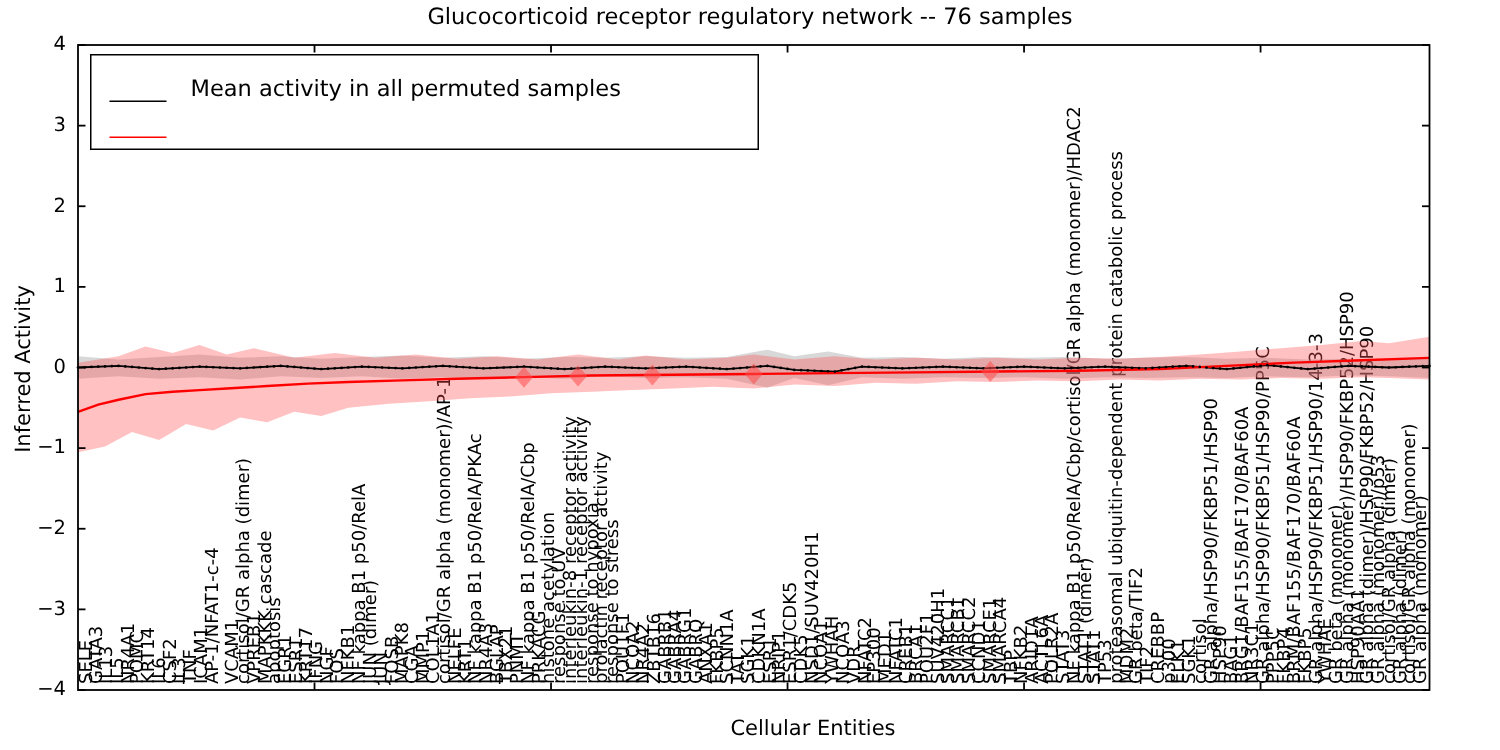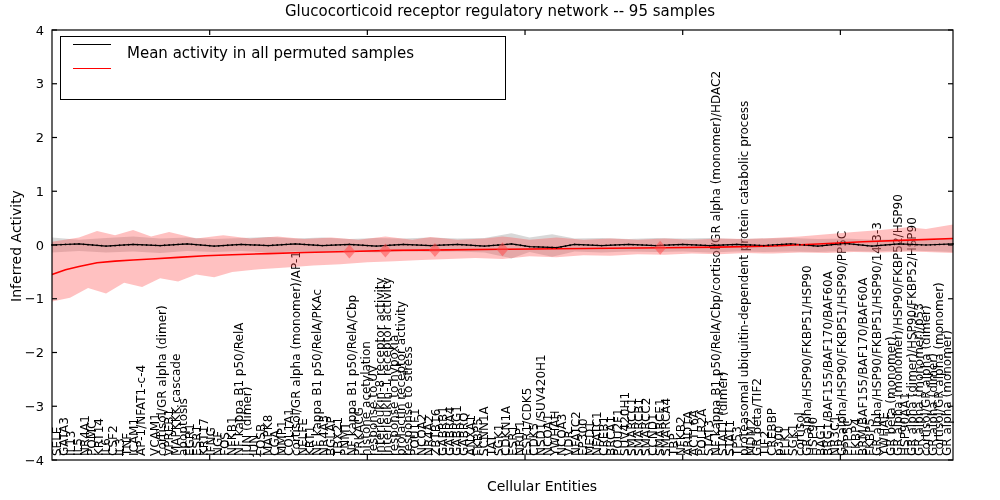--- a/index.html
+++ b/index.html
@@ -7,21 +7,21 @@
           font-family:"DejaVu Sans","Liberation Sans",sans-serif;overflow:hidden;}
   .figure svg{position:absolute;left:0;top:0;}
   .chart-title{position:absolute;left:0;top:2px;width:1000px;text-align:center;
                font-size:15px;color:#000;}
   .x-label{position:absolute;left:0;top:478px;width:1000px;text-align:center;
            font-size:14px;color:#000;margin-left:42px;}
   .y-label{position:absolute;left:-64px;top:238px;width:160px;text-align:center;
            font-size:14px;color:#000;transform:rotate(-90deg);}
   .legend{position:absolute;left:60px;top:36px;width:446px;box-sizing:border-box;
           border:1.6px solid #000;background:#fff;padding:7px 10px 7px 12px;z-index:5;}
-  .legend-row{display:flex;align-items:flex-start;height:24px;}
+  .legend-row{display:flex;align-items:flex-end;height:24px;}
   .legend-swatch{display:inline-block;width:38px;height:0;border-top:1.6px solid #000;
                  margin-right:16px;flex:0 0 auto;}
   .legend-text{font-size:15px;color:#000;white-space:nowrap;}
 </style>
 </head>
 <body>
 
 <div class="figure">
   <svg id="chart" width="1000" height="500" viewBox="0 0 1000 500">
       <rect x="0" y="0" width="1000" height="500" fill="#ffffff"></rect>
@@ -404,21 +404,21 @@
         <line x1="367.34999999999997" y1="30" x2="367.34999999999997" y2="35" stroke="#000" stroke-width="1.2"></line>
         <line x1="367.34999999999997" y1="455" x2="367.34999999999997" y2="460" stroke="#000" stroke-width="1.2"></line>
         <line x1="525.0250000000001" y1="30" x2="525.0250000000001" y2="35" stroke="#000" stroke-width="1.2"></line>
         <line x1="525.0250000000001" y1="455" x2="525.0250000000001" y2="460" stroke="#000" stroke-width="1.2"></line>
         <line x1="682.6999999999999" y1="30" x2="682.6999999999999" y2="35" stroke="#000" stroke-width="1.2"></line>
         <line x1="682.6999999999999" y1="455" x2="682.6999999999999" y2="460" stroke="#000" stroke-width="1.2"></line>
         <line x1="840.375" y1="30" x2="840.375" y2="35" stroke="#000" stroke-width="1.2"></line>
         <line x1="840.375" y1="455" x2="840.375" y2="460" stroke="#000" stroke-width="1.2"></line>
       </g>
     </svg>
-  <div class="chart-title">Glucocorticoid receptor regulatory network -- 95 samples</div>
+  <div class="chart-title">Glucocorticoid receptor regulatory network -- 76 samples</div>
   <div class="y-label">Inferred Activity</div>
   <div class="x-label">Cellular Entities</div>
   <div class="legend">
     <div class="legend-row">
       <span class="legend-swatch" id="sw0" style="border-top-color: rgb(0, 0, 0);"></span>
       <span class="legend-text">Mean activity in all permuted samples</span>
     </div>
     <div class="legend-row">
       <span class="legend-swatch" id="sw1" style="border-top-color: rgb(255, 0, 0);"></span>
     </div>

